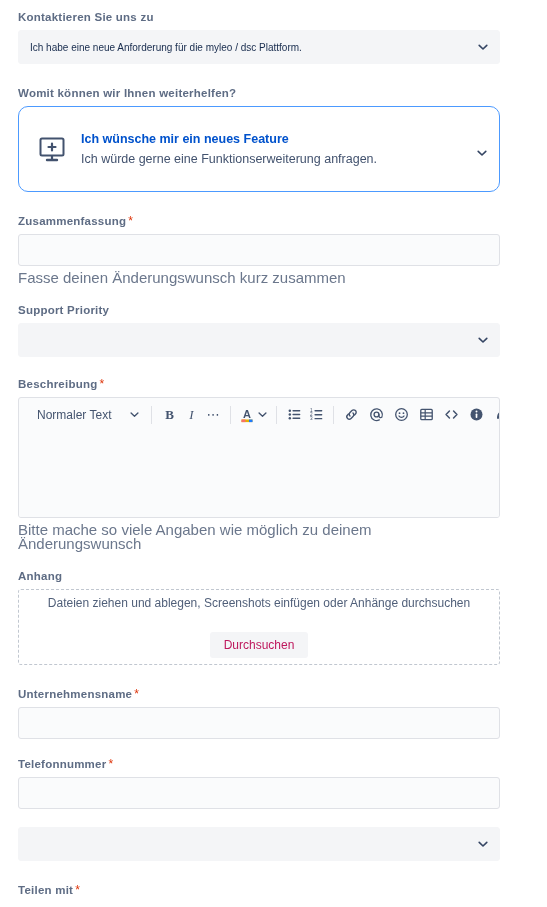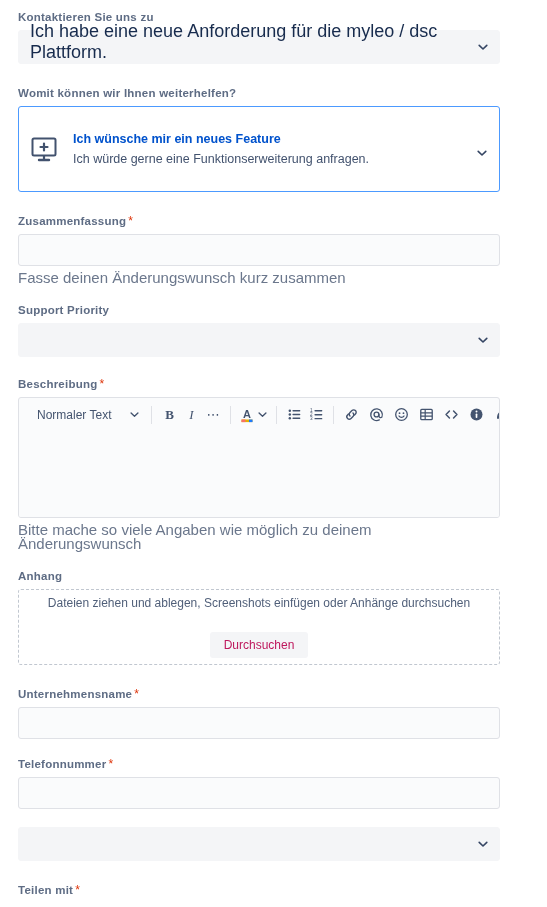--- a/index.html
+++ b/index.html
@@ -47,23 +47,23 @@
 
   
   .sel {
     position: relative;
     width: 482px;
     background: #F4F5F7;
     border: 1px solid #F4F5F7;
     border-radius: 3px;
     height: 34px;
     display: flex;
-    align-items: flex-end;
+    align-items: center;
     padding: 0 34px 0 11px;
-    font-size: 18px;
+    font-size: 10px;
     color: #172B4D;
     cursor: pointer;
   }
   .sel .chev {
     position: absolute;
     right: 11px;
     top: 50%;
     transform: translateY(-50%);
     display: block;
     width: 10px;
@@ -71,24 +71,24 @@
   }
   .sel .chev svg { display:block; }
 
   
   .rt-card {
     position: relative;
     width: 482px;
     min-height: 86px;
     background: #FFFFFF;
     border: 1px solid #4C9AFF;
-    border-radius: 3px;
-    display: flex;
-    align-items: center;
-    padding: 12px 36px 12px 8px;
+    border-radius: 10px;
+    display: flex;
+    align-items: center;
+    padding: 12px 36px 12px 16px;
     cursor: pointer;
   }
   .rt-icon {
     flex: 0 0 34px;
     width: 34px;
     height: 34px;
     margin-right: 12px;
     display: flex;
     align-items: center;
     justify-content: center;

